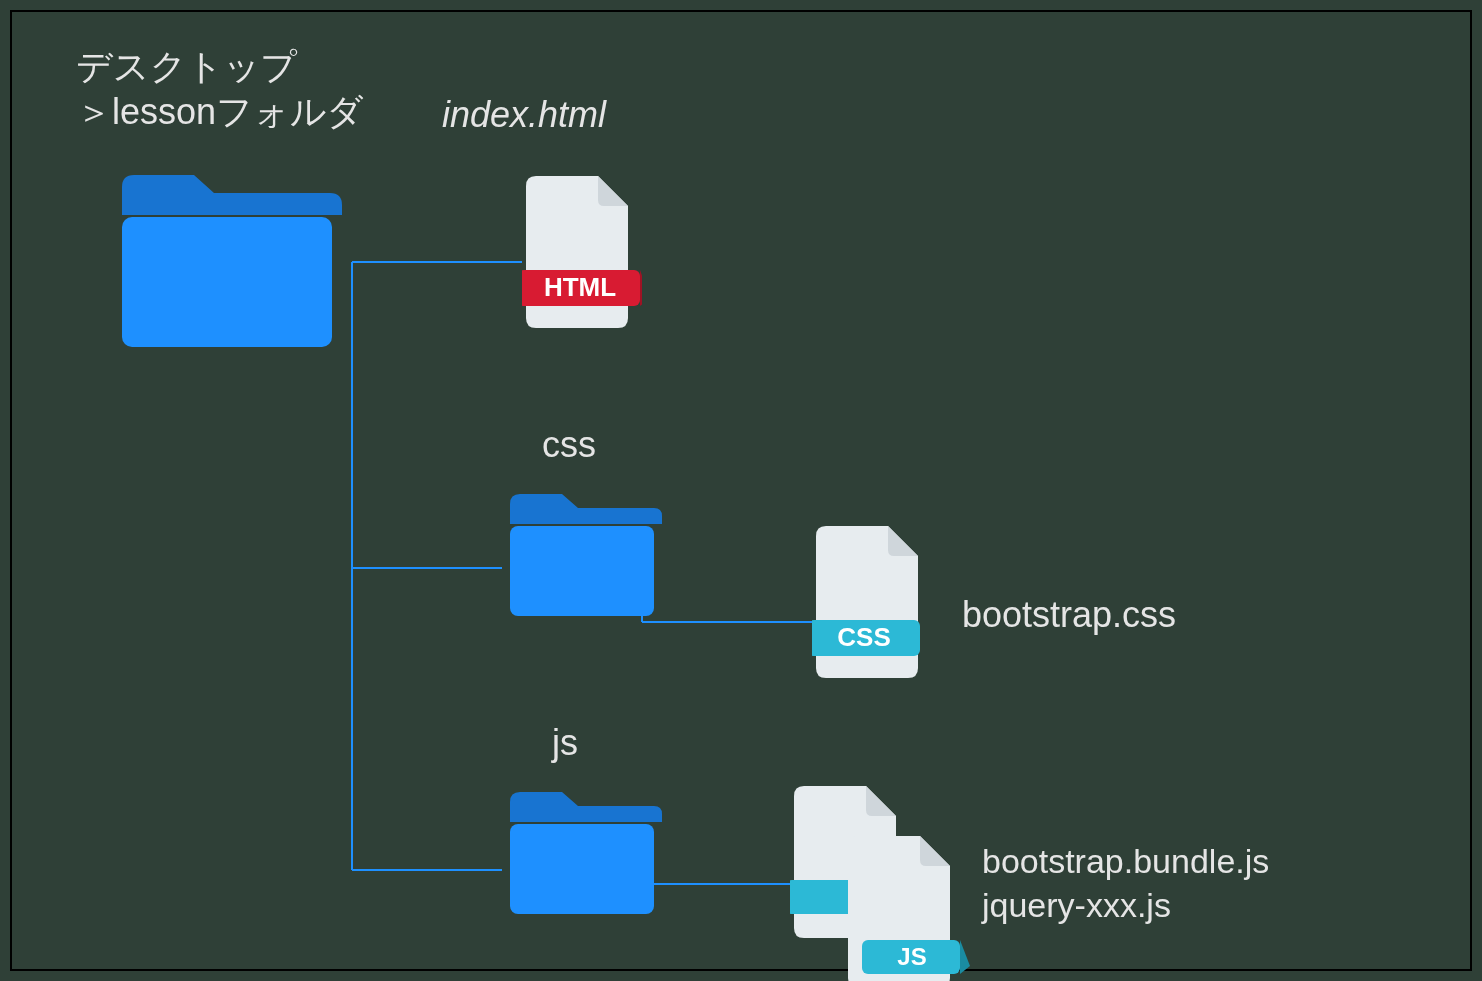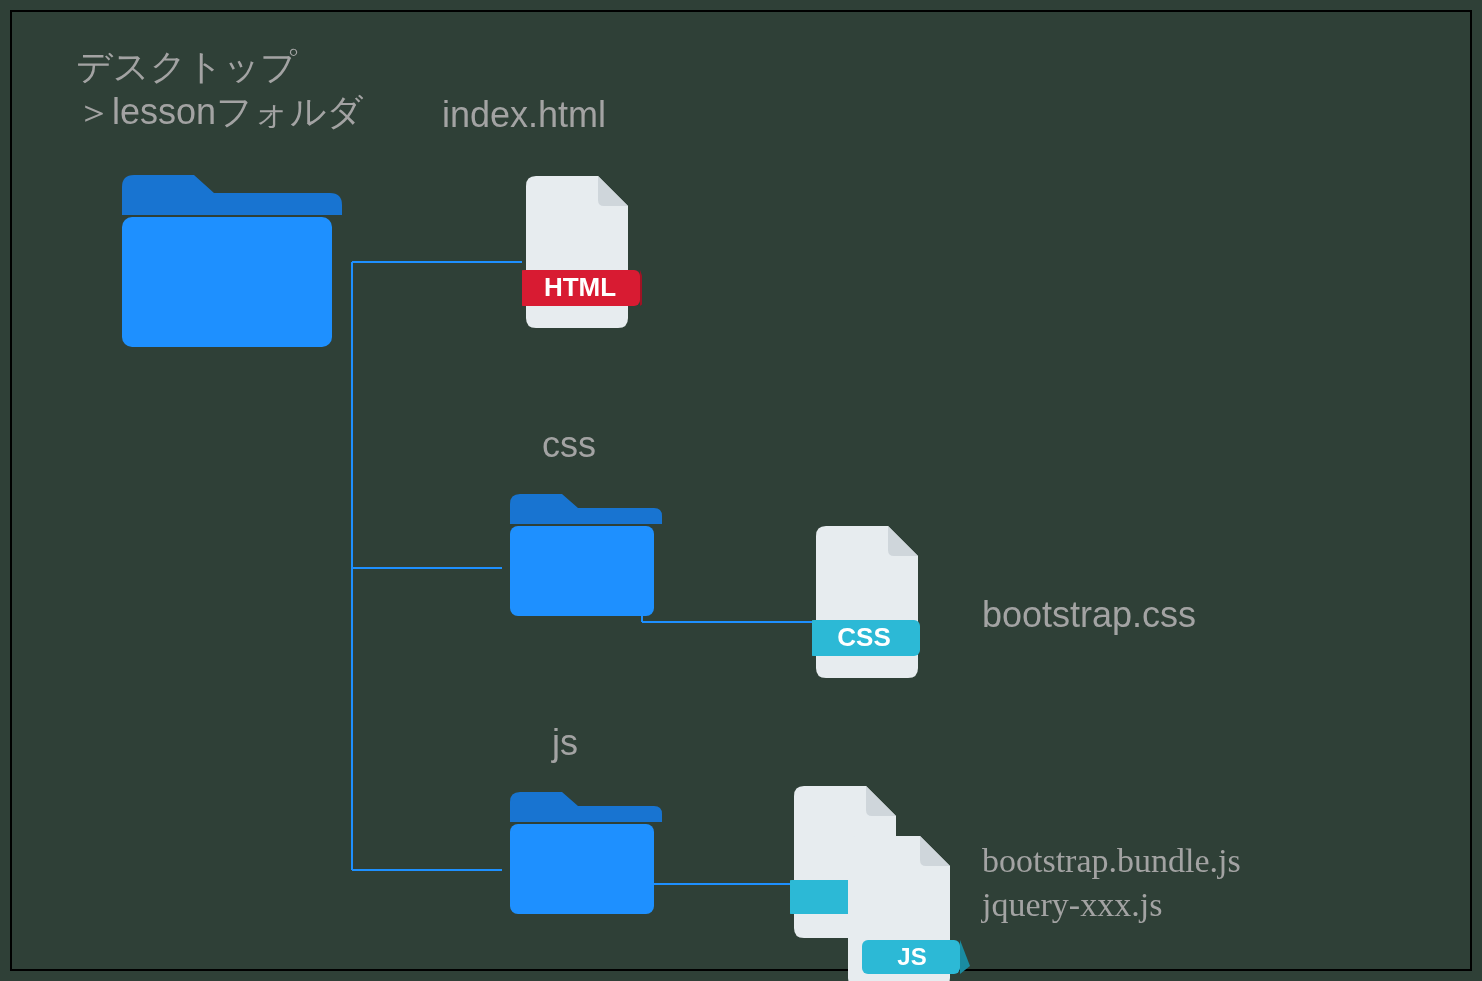--- a/index.html
+++ b/index.html
@@ -17,24 +17,24 @@
     top: 10px;
     width: 1462px;
     height: 961px;
     border: 2px solid #000;
     box-sizing: border-box;
   }
   .label {
     position: absolute;
     font-size: 36px;
     line-height: 1.25;
-    color: #a3a3a3;
+    color: #e5e5e5;
     white-space: pre;
   }
-  .label.small { font-size: 34px; font-family: Liberation Serif, serif; }
+  .label.small { font-size: 34px; }
   svg.tree { position:absolute; left:0; top:0; }
 </style>
 </head>
 <body>
 
 <div class="canvas">
 
   <svg class="tree" width="1462" height="961">
     <g stroke="#1e90ff" stroke-width="2" fill="none">
 
@@ -55,21 +55,21 @@
   </svg>
 
   <div class="label" style="left:64px; top:32px;"><span>デスクトップ</span>
 <span>＞lessonフォルダ</span></div>
 
   <svg width="230" height="200" style="position:absolute; left:100px; top:145px;" viewBox="0 0 230 200">
     <path d="M10 30 q0 -12 12 -12 h60 l20 18 h116 q12 0 12 12 v10 H10 Z" fill="#1874d1"></path>
     <rect x="10" y="60" width="210" height="130" rx="10" fill="#1e90ff"></rect>
   </svg>
 
-  <div class="label" style="left:430px; top:80px;">index.html</div>
+  <div class="label" style="left:430px; top:80px;font-style:italic;">index.html</div>
 
   <svg width="120" height="160" style="position:absolute; left:510px; top:160px;" viewBox="0 0 120 160">
     <path d="M14 4 h62 l30 30 v112 q0 10 -10 10 H14 q-10 0 -10 -10 V14 q0 -10 10 -10 Z" fill="#e7ecef"></path>
     <path d="M76 4 l30 30 h-24 q-6 0 -6 -6 Z" fill="#cfd6db"></path>
     <rect x="-4" y="98" width="122" height="36" rx="6" fill="#d81b32"></rect>
     <text x="58" y="124" font-family="Arial" font-weight="700" font-size="26" fill="#fff" text-anchor="middle">HTML</text>
     <path d="M-4 98 v36 l-10 -8 Z" fill="#a01224"></path>
     <path d="M118 98 v36 l10 -8 Z" fill="#a01224"></path>
   </svg>
 
@@ -81,21 +81,21 @@
   </svg>
 
   <svg width="120" height="160" style="position:absolute; left:800px; top:510px;" viewBox="0 0 120 160">
     <path d="M14 4 h62 l30 30 v112 q0 10 -10 10 H14 q-10 0 -10 -10 V14 q0 -10 10 -10 Z" fill="#e7ecef"></path>
     <path d="M76 4 l30 30 h-24 q-6 0 -6 -6 Z" fill="#cfd6db"></path>
     <rect x="-4" y="98" width="112" height="36" rx="6" fill="#2cb9d6"></rect>
     <text x="52" y="124" font-family="Arial" font-weight="700" font-size="26" fill="#fff" text-anchor="middle">CSS</text>
     <path d="M-4 98 v36 l-10 -8 Z" fill="#1a8ca2"></path>
   </svg>
 
-  <div class="label" style="left:950px; top:580px;margin-left:20px;">bootstrap.css</div>
+  <div class="label" style="left:950px; top:580px;">bootstrap.css</div>
 
   <div class="label" style="left:540px; top:708px;">js</div>
 
   <svg width="160" height="140" style="position:absolute; left:490px; top:768px;" viewBox="0 0 160 140">
     <path d="M8 22 q0 -10 10 -10 h42 l16 14 h76 q8 0 8 8 v8 H8 Z" fill="#1874d1"></path>
     <rect x="8" y="44" width="144" height="90" rx="8" fill="#1e90ff"></rect>
   </svg>
 
   <svg width="180" height="210" style="position:absolute; left:778px; top:770px;" viewBox="0 0 180 210">
 

